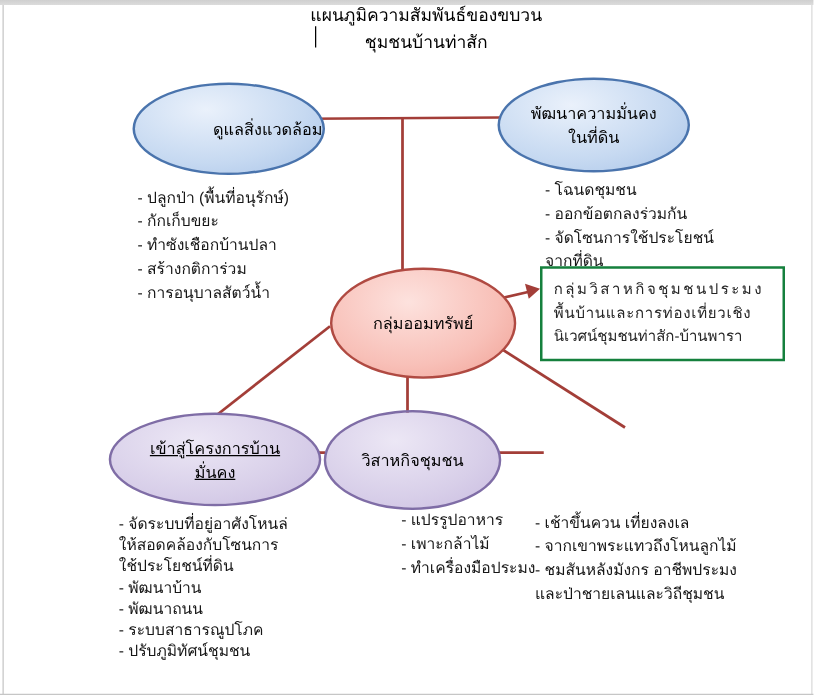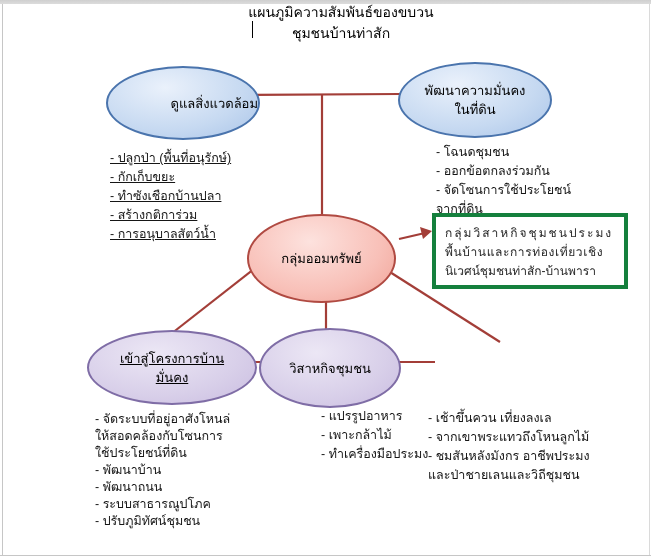--- a/index.html
+++ b/index.html
@@ -22,28 +22,28 @@
         align-items:center;justify-content:center;text-align:center;
         font-size:13px;line-height:19px;color:#000;}
   .node.blue{background:radial-gradient(ellipse at 38% 28%, #eaf1fb 0%, #c6d9f1 60%, #a9c4e8 100%);
              border:2px solid #4a74ad;}
   .node.pink{background:radial-gradient(ellipse at 42% 30%, #fde2de 0%, #f8c0b8 60%, #f0a094 100%);
              border:2px solid #b04a42;}
   .node.purple{background:radial-gradient(ellipse at 40% 30%, #ece7f5 0%, #d8cfe9 60%, #c9bce0 100%);
                border:2px solid #7f6da6;}
 
   .callout{position:absolute;left:432px;top:213px;width:196px;height:76px;
-           border:4px solid #15803d;box-sizing:border-box;background:#fff;
+           border:2px solid #15803d;box-sizing:border-box;background:#fff;
            padding:7px 9px;font-size:12px;line-height:19px;color:#262626;}
   .callout .sp2{letter-spacing:2px;}
   .callout .sp1{letter-spacing:0.6px;}
 
   .list{position:absolute;font-size:12.5px;color:#161616;}
   .list div{white-space:nowrap;}
-  .list-env{left:110px;top:149px;line-height:19px;text-decoration:underline;}
+  .list-env{left:110px;top:149px;line-height:19px;}
   .list-land{left:436px;top:143px;line-height:19px;}
   .list-housing{left:95px;top:411px;line-height:17px;}
   .list-ent{left:277px;top:407px;line-height:19px;margin-left:44px;}
   .list-tour{left:428px;top:409px;line-height:19px;}
 </style>
 </head>
 <body>
 
 <div class="canvas">
 
@@ -74,21 +74,21 @@
 
   <div class="node blue" style="left:106px;top:66px;width:150px;height:70px;align-items:flex-end;">
     <span>ดูแลสิ่งแวดล้อม</span>
   </div>
 
   <div class="node blue" style="left:398px;top:62px;width:150px;height:72px;">
     <span>พัฒนาความมั่นคง</span>
     <span>ในที่ดิน</span>
   </div>
 
-  <div class="node pink" style="left:247px;top:214px;width:145px;height:85px;">
+  <div class="node pink" style="left:264px;top:214px;width:145px;height:85px;">
     <span>กลุ่มออมทรัพย์</span>
   </div>
 
   <div class="callout">
     <div class="sp2">กลุ่มวิสาหกิจชุมชนประมง</div>
     <div class="sp1">พื้นบ้านและการท่องเที่ยวเชิง</div>
     <div>นิเวศน์ชุมชนท่าสัก-บ้านพารา</div>
   </div>
 
   <div class="node purple" style="left:87px;top:330px;width:166px;height:71px;text-decoration:underline;">

